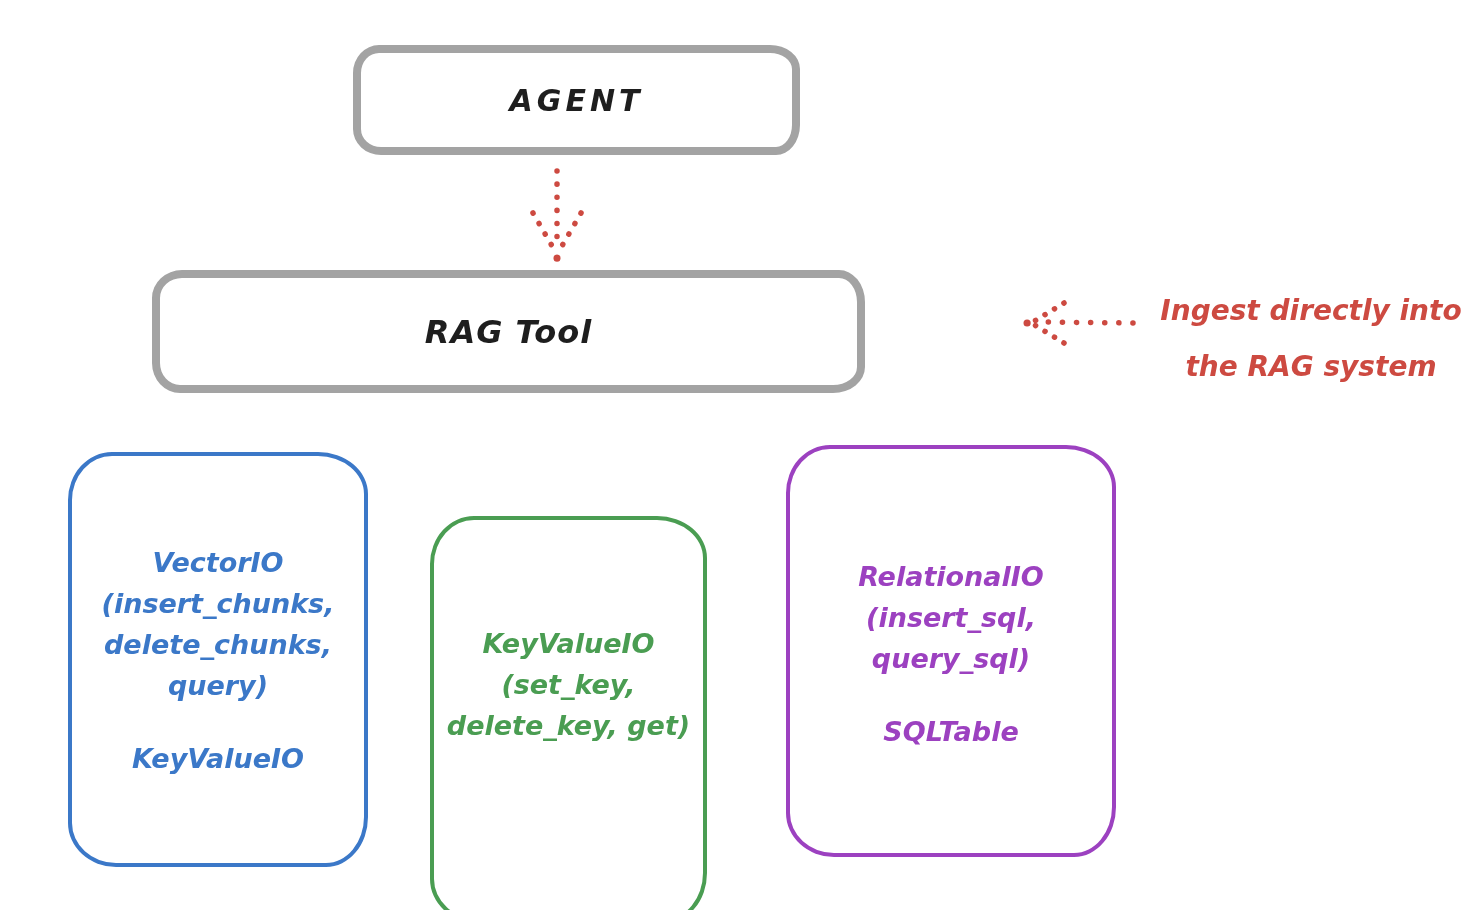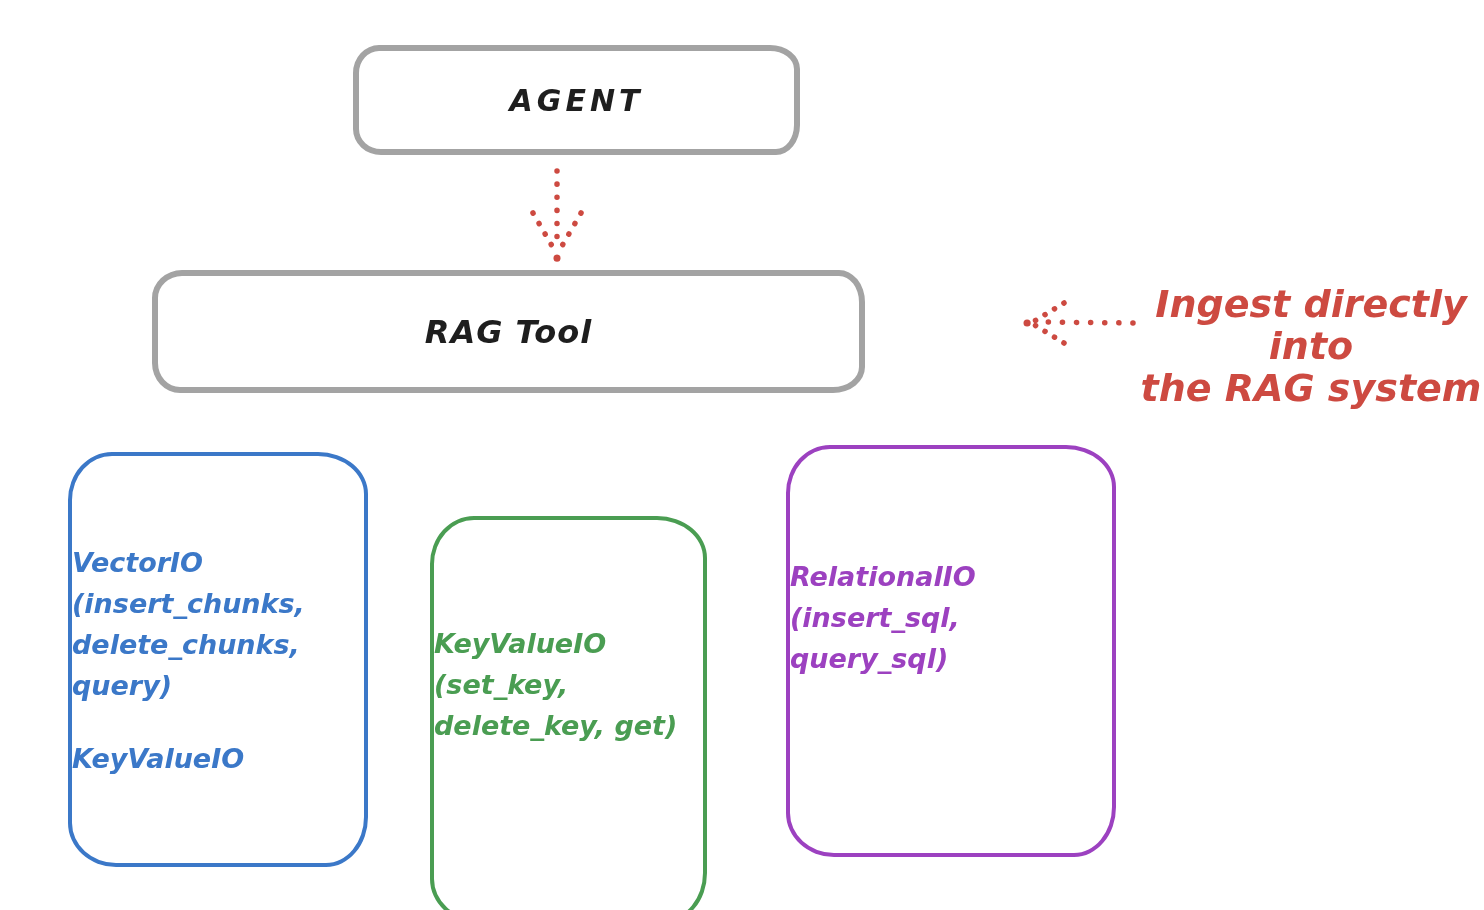--- a/index.html
+++ b/index.html
@@ -19,21 +19,21 @@
   .arrows-layer {
     position: absolute;
     left: 0;
     top: 0;
     width: 1484px;
     height: 910px;
     pointer-events: none;
   }
   .node {
     position: absolute;
-    border: 6px solid #a3a3a3;
+    border: 8px solid #a3a3a3;
     background: #ffffff;
     display: flex;
     align-items: center;
     justify-content: center;
     color: #1e1e1e;
     box-sizing: border-box;
   }
   .agent-box {
     left: 353px;
     top: 45px;
@@ -54,31 +54,31 @@
     font-weight: 600;
     letter-spacing: 1px;
   }
   .annotation {
     position: absolute;
     left: 1138px;
     top: 283px;
     width: 346px;
     text-align: center;
     color: #cd4a41;
-    font-size: 38px;
-    line-height: 42px;
+    font-size: 28px;
+    line-height: 56px;
     font-weight: 700;
     white-space: pre-line;
   }
   .card {
     position: absolute;
     border: 4px solid;
     background: #ffffff;
     border-radius: 44px 50px 42px 48px / 48px 42px 50px 44px;
-    text-align: left;
+    text-align: center;
     font-weight: 600;
     box-sizing: border-box;
   }
   .card .methods {
     position: absolute;
     left: 0;
     right: 0;
     white-space: pre-line;
     font-size: 27px;
     line-height: 41px;
@@ -167,15 +167,16 @@
   <div class="card card-keyvalue">
     <div class="methods">KeyValueIO
 (set_key,
 delete_key, get)</div>
   </div>
 
   <div class="card card-relational">
     <div class="methods">RelationalIO
 (insert_sql,
 query_sql)</div>
+    <div class="index-label">SQLTable</div>
   </div>
 
 </div>
 
 </body></html>

